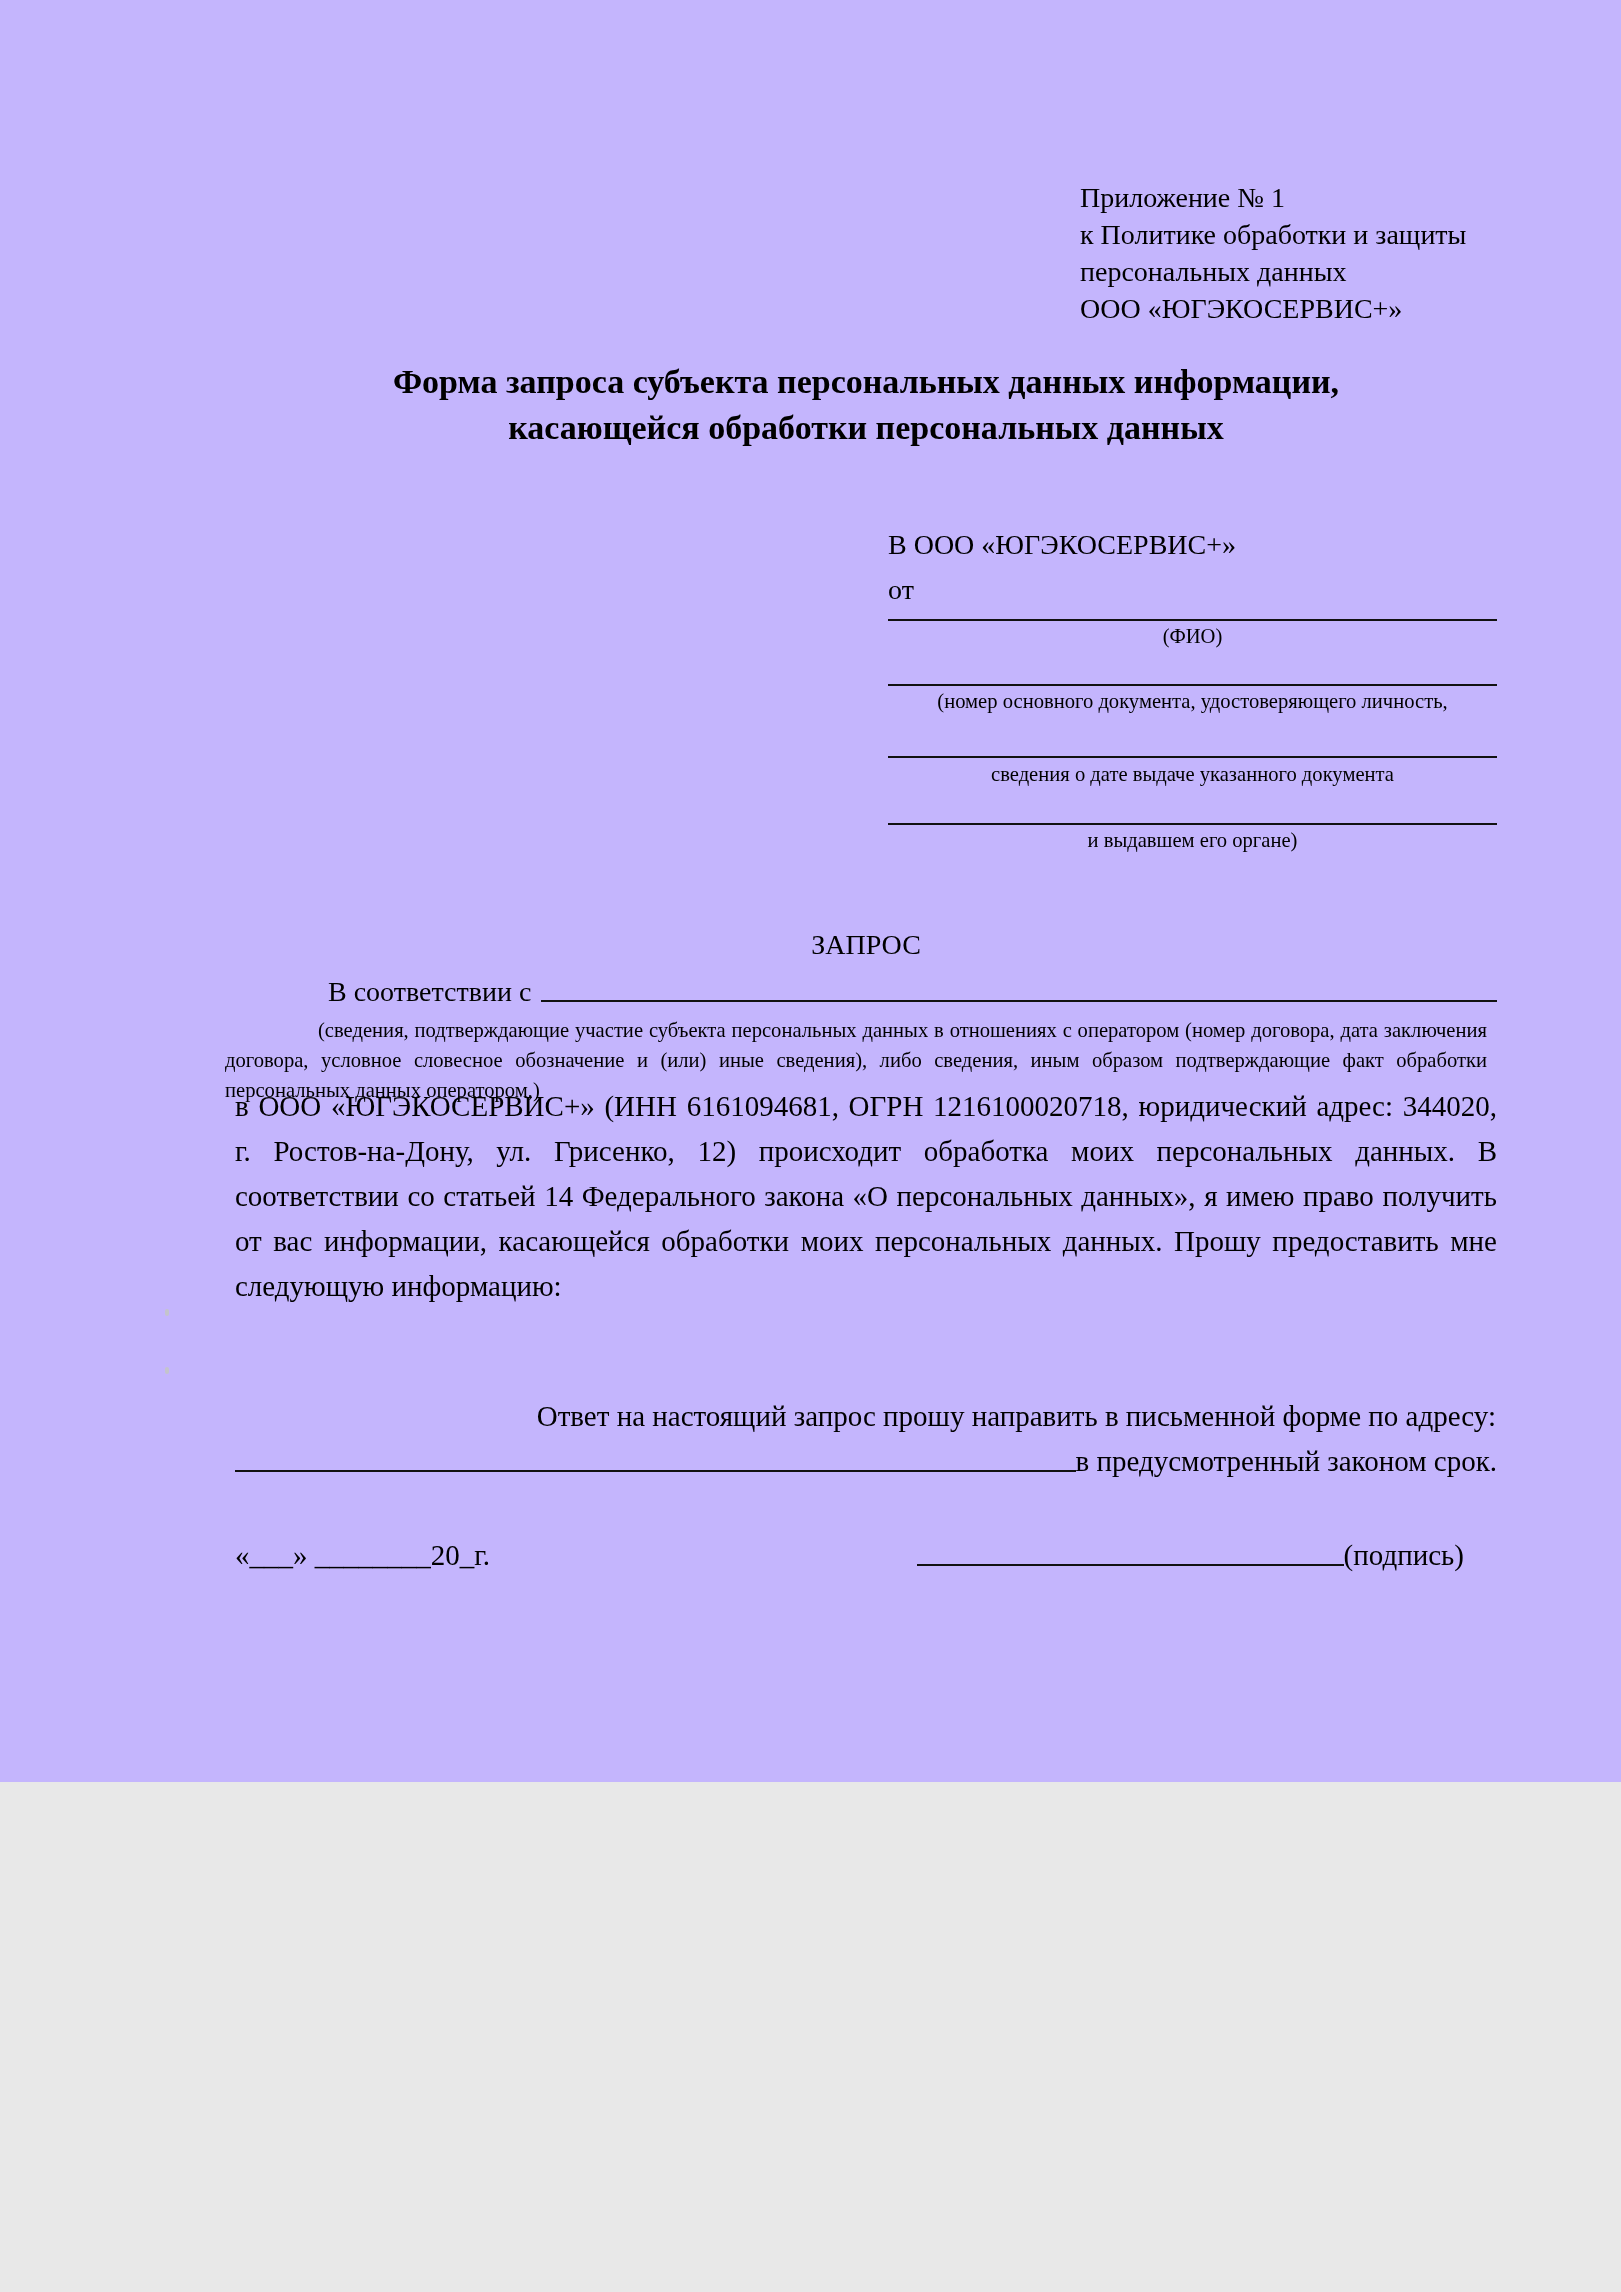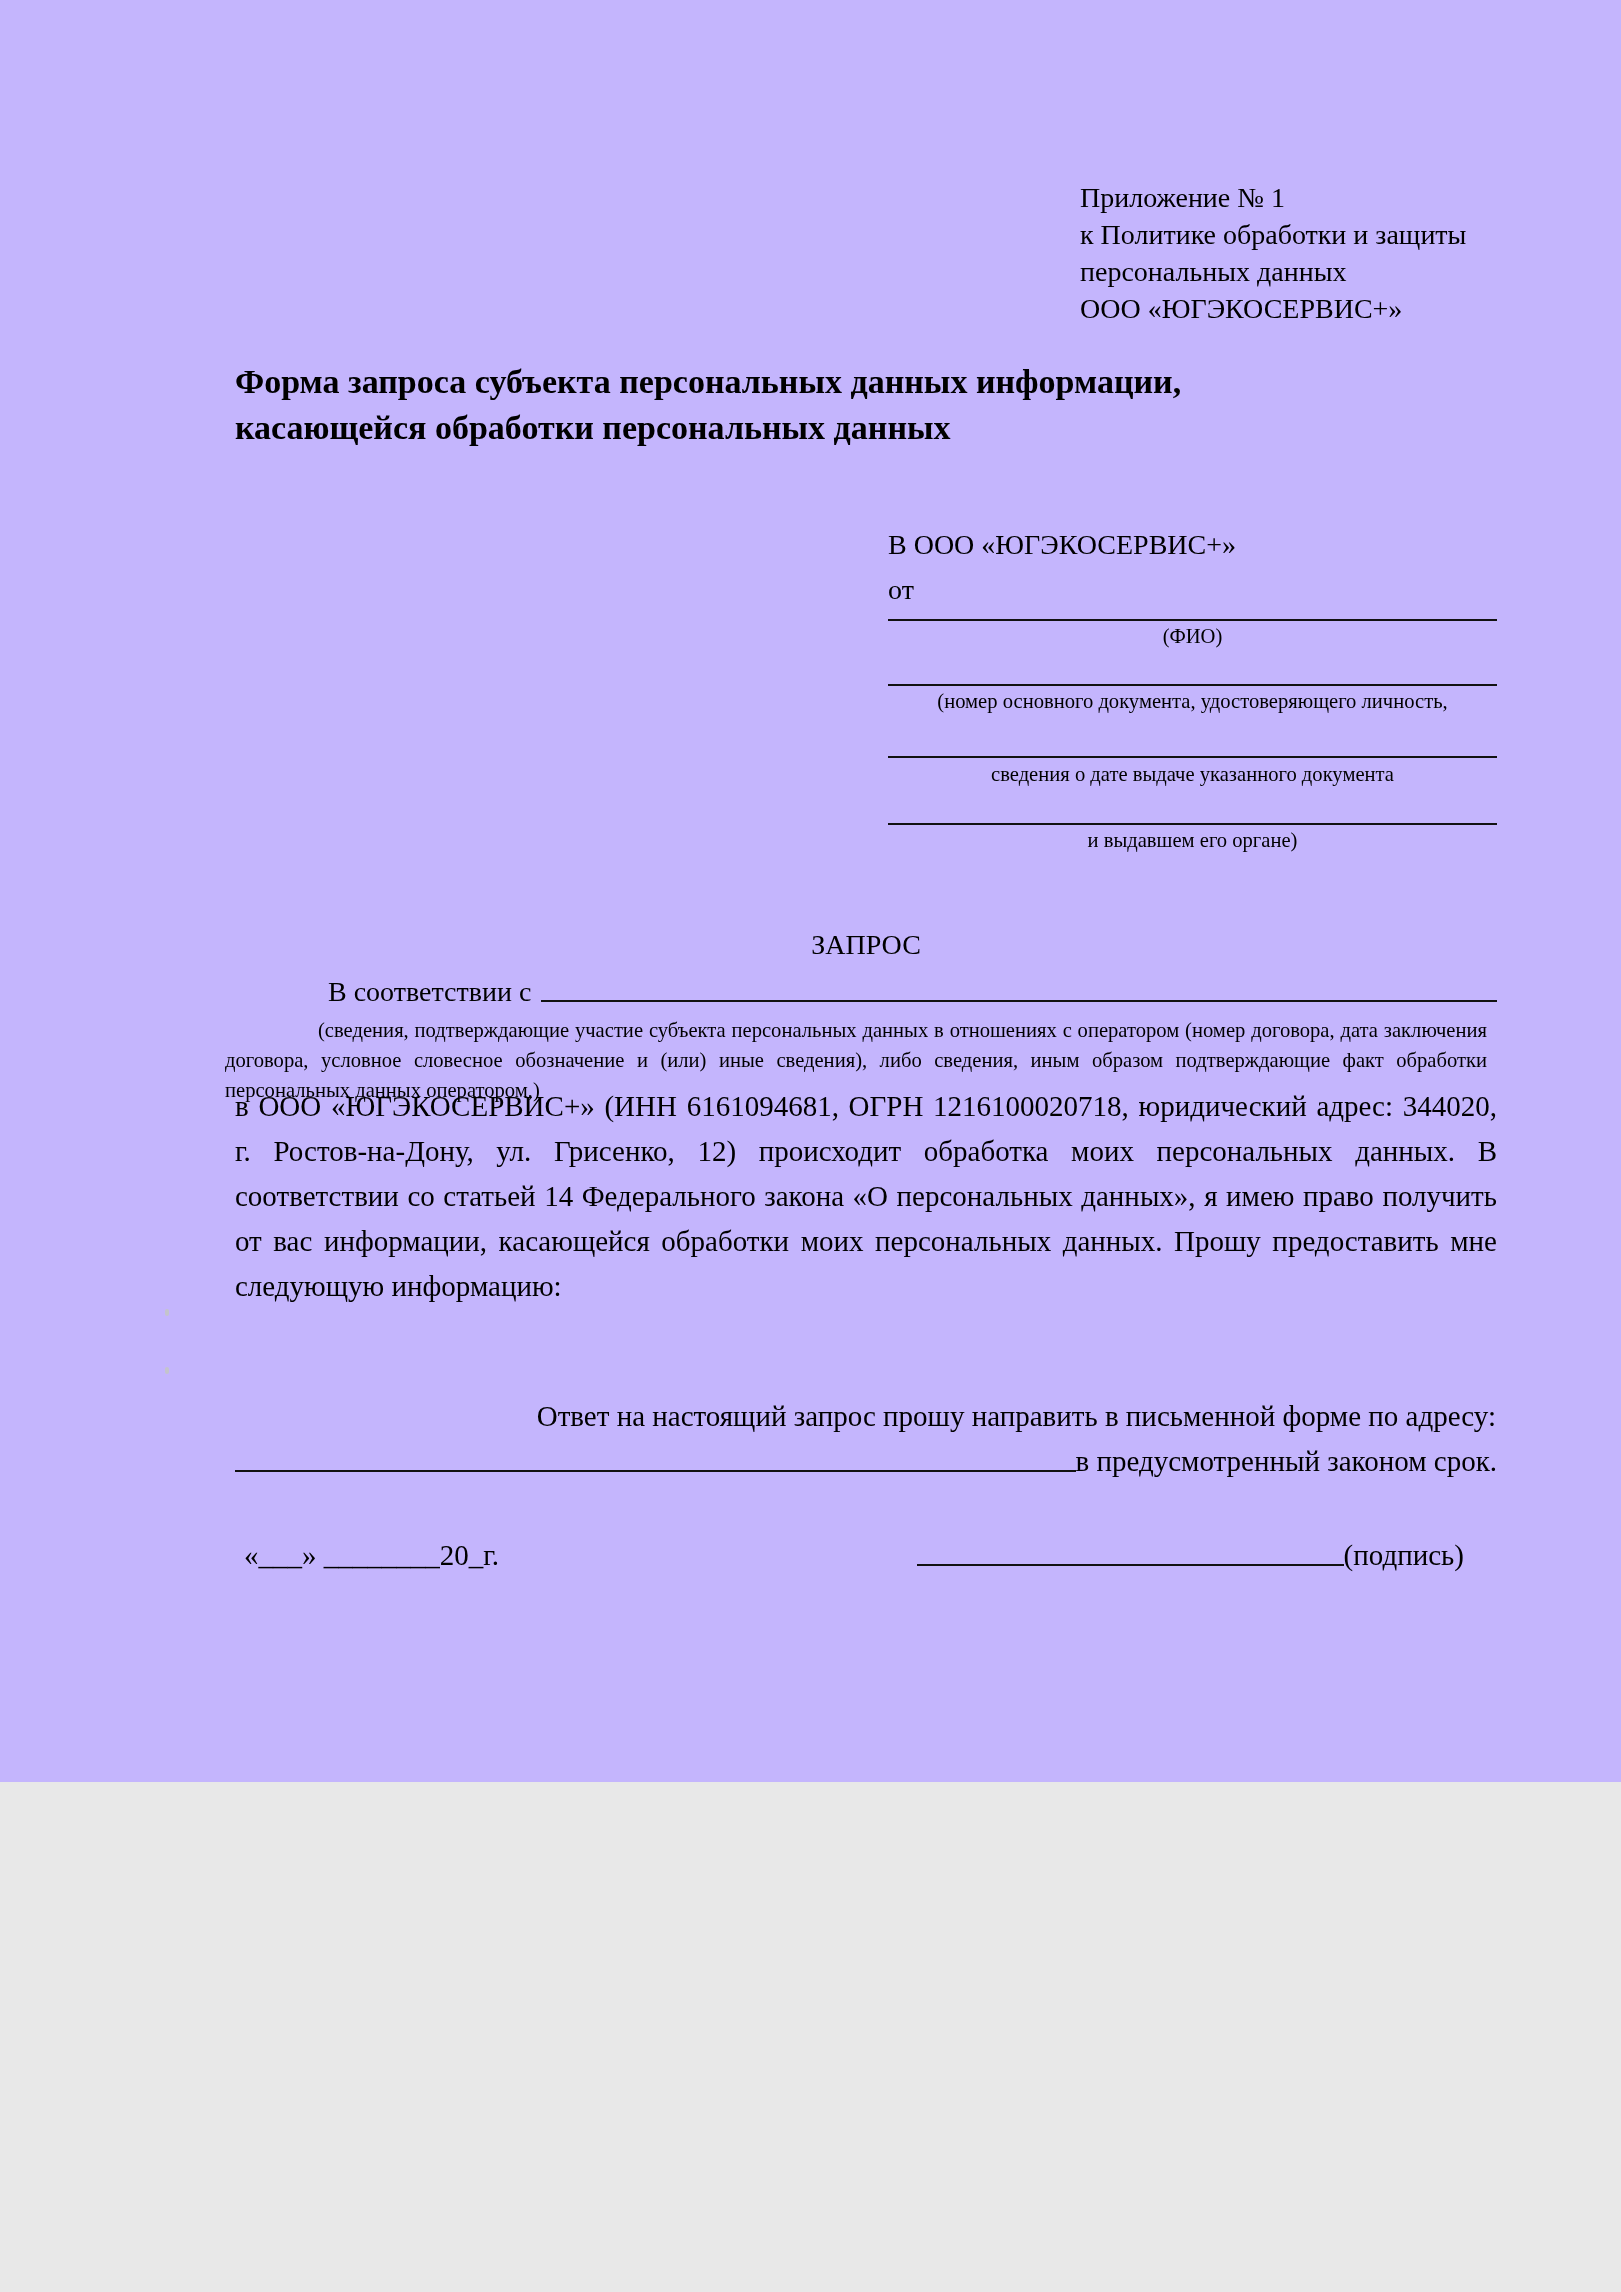--- a/index.html
+++ b/index.html
@@ -7,38 +7,38 @@
     position: relative;
     width: 1621px;
     height: 1782px;
     background: #c4b5fd;
     font-family: "Liberation Serif", "DejaVu Serif", serif;
     color: #000000;
     overflow: hidden;
   }
   .abs { position: absolute; }
   .hdr-right { left: 1080px; top: 179px; font-size: 28px; line-height: 37px; white-space: nowrap; }
-  .doc-title { left: 235px; top: 359px; width: 1262px; font-weight: bold; font-size: 34px; line-height: 46px; }
+  .doc-title { left: 235px; top: 359px; width: 1262px; text-align: center; font-weight: bold; font-size: 34px; line-height: 46px; }
   .doc-title div { white-space: nowrap; }
   .addr-text { font-size: 28px; white-space: nowrap; }
   .blank { border-bottom: 2.9px solid #111111; }
   .addr-blank { left: 888px; width: 609px; height: 31px; }
   .addr-caption { left: 888px; width: 609px; text-align: center; font-size: 20.6px; white-space: nowrap; }
   .request-heading { left: 235px; top: 929px; width: 1262px; text-align: center; font-size: 28px; }
   .intro-row { left: 235px; top: 976px; width: 1262px; padding-left: 93px; box-sizing: border-box; display: flex; font-size: 28px; }
   .intro-row .label { white-space: nowrap; }
   .fill-line { flex: 1 1 auto; border-bottom: 2.9px solid #111111; margin-left: 9.8px; margin-bottom: 5.9px; }
   .footnote { left: 225px; top: 1015px; width: 1262px; font-size: 20.6px; line-height: 30px; text-align: justify; text-indent: 93px; }
   .body-par { left: 235px; top: 1084px; width: 1262px; font-size: 29px; line-height: 45px; text-align: justify; }
   .faint-dot { left: 165px; width: 3.9px; height: 6.9px; background: #c4c4cc; border-radius: 2px; }
   .resp-line1 { left: 234px; top: 1400px; width: 1262px; text-align: right; font-size: 29px; white-space: nowrap; }
   .resp-line2 { left: 235px; top: 1445px; width: 1262px; display: flex; font-size: 29px; }
   .resp-line2 .label { white-space: nowrap; }
   .resp-line2 .fill-line { margin-left: 0; }
-  .date-line { left: 244px; top: 1539px; font-size: 29px; white-space: nowrap; }
+  .date-line { left: 235px; top: 1539px; font-size: 29px; white-space: nowrap; }
   .sig-group { left: 917px; top: 1539px; width: 547px; display: flex; font-size: 29px; }
   .sig-group .label { white-space: nowrap; }
   .sig-group .fill-line { margin-left: 0; }
 </style>
 </head>
 <body>
 
 <div class="page">
 
   <div class="abs hdr-right">

